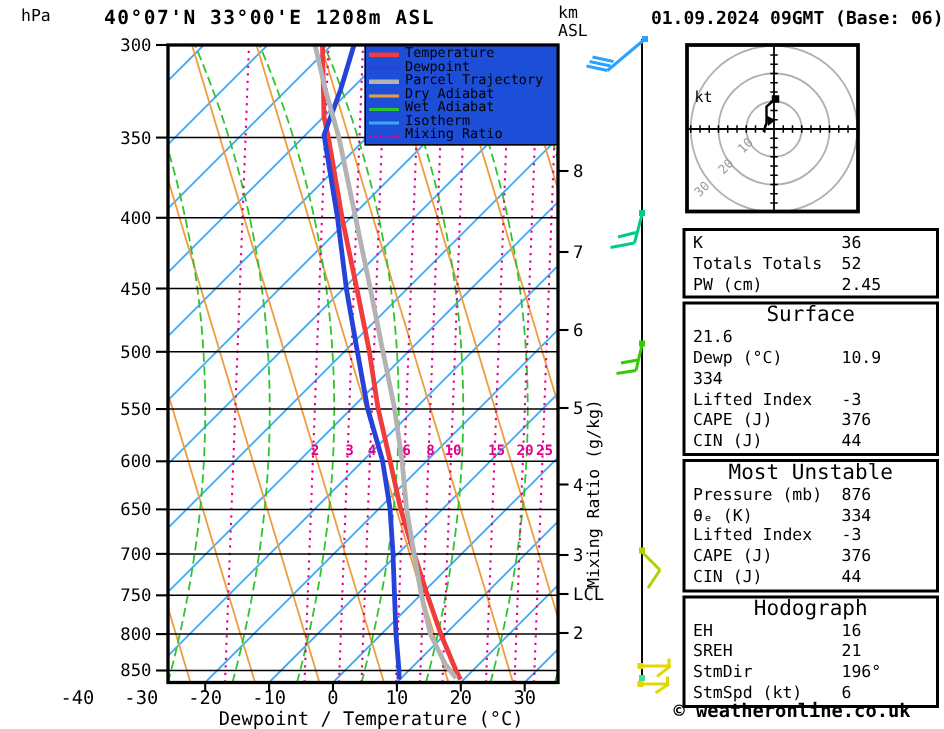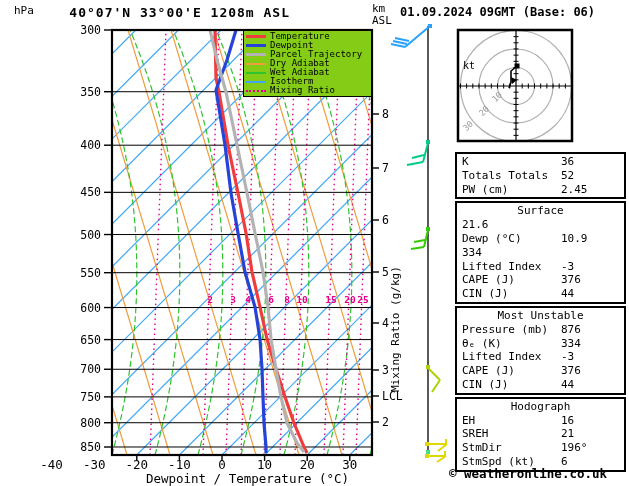--- a/index.html
+++ b/index.html
@@ -1,34 +1,34 @@
 <!DOCTYPE html>
 <html><head>
 <meta charset="utf-8">
 <style>
   html,body{margin:0;padding:0;background:#fff;}
   .stage{position:relative;width:629px;height:486px;background:#fff;overflow:hidden;
          font-family:"DejaVu Sans Mono","Liberation Mono",monospace;color:#000;}
   .abs{position:absolute;}
   .station-title{left:40px;top:5px;width:250px;text-align:right;font-size:13px;font-weight:bold;letter-spacing:1px;}
-  .datetime{left:400px;top:5px;width:229px;text-align:left;font-size:12px;font-weight:bold;}
+  .datetime{left:400px;top:5px;width:229px;text-align:right;font-size:12px;font-weight:bold;}
   .hpa-label{left:14px;top:4px;font-size:11px;}
   .kmasl-label{left:372px;top:3px;font-size:11px;line-height:12px;}
   .xaxis-label{left:100px;top:471px;width:295px;text-align:center;font-size:12.5px;}
   .mixing-label{left:389px;top:392px;width:175px;font-size:11px;transform:rotate(-90deg);transform-origin:0 0;}
   .kt-label{left:463px;top:32px;font-size:10px;margin-top:28px;}
   .footer{left:449px;top:466px;font-size:12.5px;font-weight:bold;}
-  .legend{left:243px;top:30px;width:129px;height:67px;border:1.5px solid #000;background:#84cc16;
+  .legend{left:243px;top:30px;width:129px;height:67px;border:1.5px solid #000;background:#1d4ed8;
           box-sizing:border-box;padding:1px 2px;display:flex;flex-direction:column;justify-content:space-around;}
   .legend-row{display:flex;align-items:center;height:9px;}
   .legend-swatch{width:20px;margin-right:4px;flex:none;}
   .legend-text{font-size:9px;line-height:9px;white-space:nowrap;}
   .datatable{left:455px;width:171px;box-sizing:border-box;}
   .section{border:2px solid #000;background:#fff;box-sizing:border-box;padding:1px 0;}
-  .sec-title{text-align:center;font-size:11px;height:13.8px;line-height:13.8px;}
+  .sec-title{text-align:center;font-size:14px;height:13.8px;line-height:13.8px;}
   .trow{display:flex;font-size:11px;height:13.8px;line-height:13.8px;padding:0 5px;}
   .trow .lbl{flex:1;white-space:nowrap;}
   .trow .val{width:58px;white-space:nowrap;}
   svg{position:absolute;left:0;top:0;}
 </style>
 </head>
 <body>
 
 <div class="stage">
 

